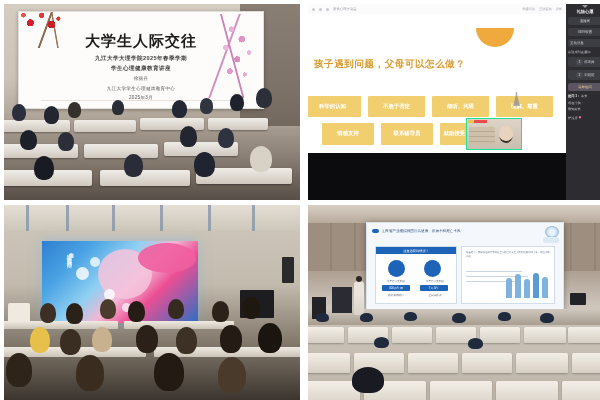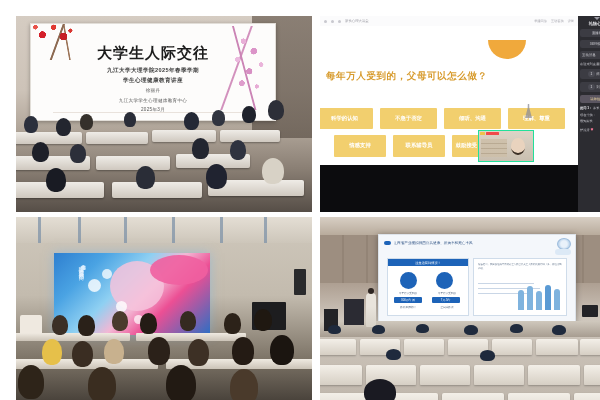--- a/index.html
+++ b/index.html
@@ -7,21 +7,21 @@
     width:600px;height:400px;overflow:hidden;
     font-family:"Liberation Sans","DejaVu Sans",sans-serif;
   }
   .collage{
     position:relative;width:600px;height:400px;
     background:#ffffff;
     display:grid;
     grid-template-columns:296px 296px;
     grid-template-rows:196px 196px;
     gap:5px 8px;
-    padding:16px;
+    padding:4px;
     box-sizing:border-box;
   }
   .panel{position:relative;overflow:hidden;background:#222;}
 
   
   .p1{background:linear-gradient(#c9bfb3 0%,#bdb2a6 30%,#a99d90 55%,#6d6359 100%);}
   .p1 .wall{position:absolute;inset:0;
     background:linear-gradient(180deg,#d5ccc2 0%,#cdc3b8 38%,#b5aa9e 55%,#8a7f74 78%,#564e47 100%);}
   .p1 .wall-right{position:absolute;right:0;top:0;width:60px;height:62%;
     background:linear-gradient(180deg,#7d7166 0%,#6a5f55 100%);opacity:.85;}
@@ -243,21 +243,21 @@
       <span class="bb-dot"></span>
       <span class="bb-url">家长心理大讲堂</span>
       <span class="bb-spacer"></span>
       <span class="bb-item">录播回放</span>
       <span class="bb-item">互动答题</span>
       <span class="bb-item">设置</span>
     </div>
 
     <div class="stage">
       <div class="orange-wedge"></div>
-      <div class="q-title">每年万人受到的，父母可以怎么做？</div>
+      <div class="q-title">孩子遇到问题，父母可以怎么做？</div>
 
       <div class="tags">
         <div class="tagrow r1">
           <div class="tag">科学的认知</div>
           <div class="tag">不急于否定</div>
           <div class="tag">倾听、沟通</div>
           <div class="tag">理解、尊重</div>
         </div>
         <div class="tagrow r2">
           <div class="tag">情感支持</div>

